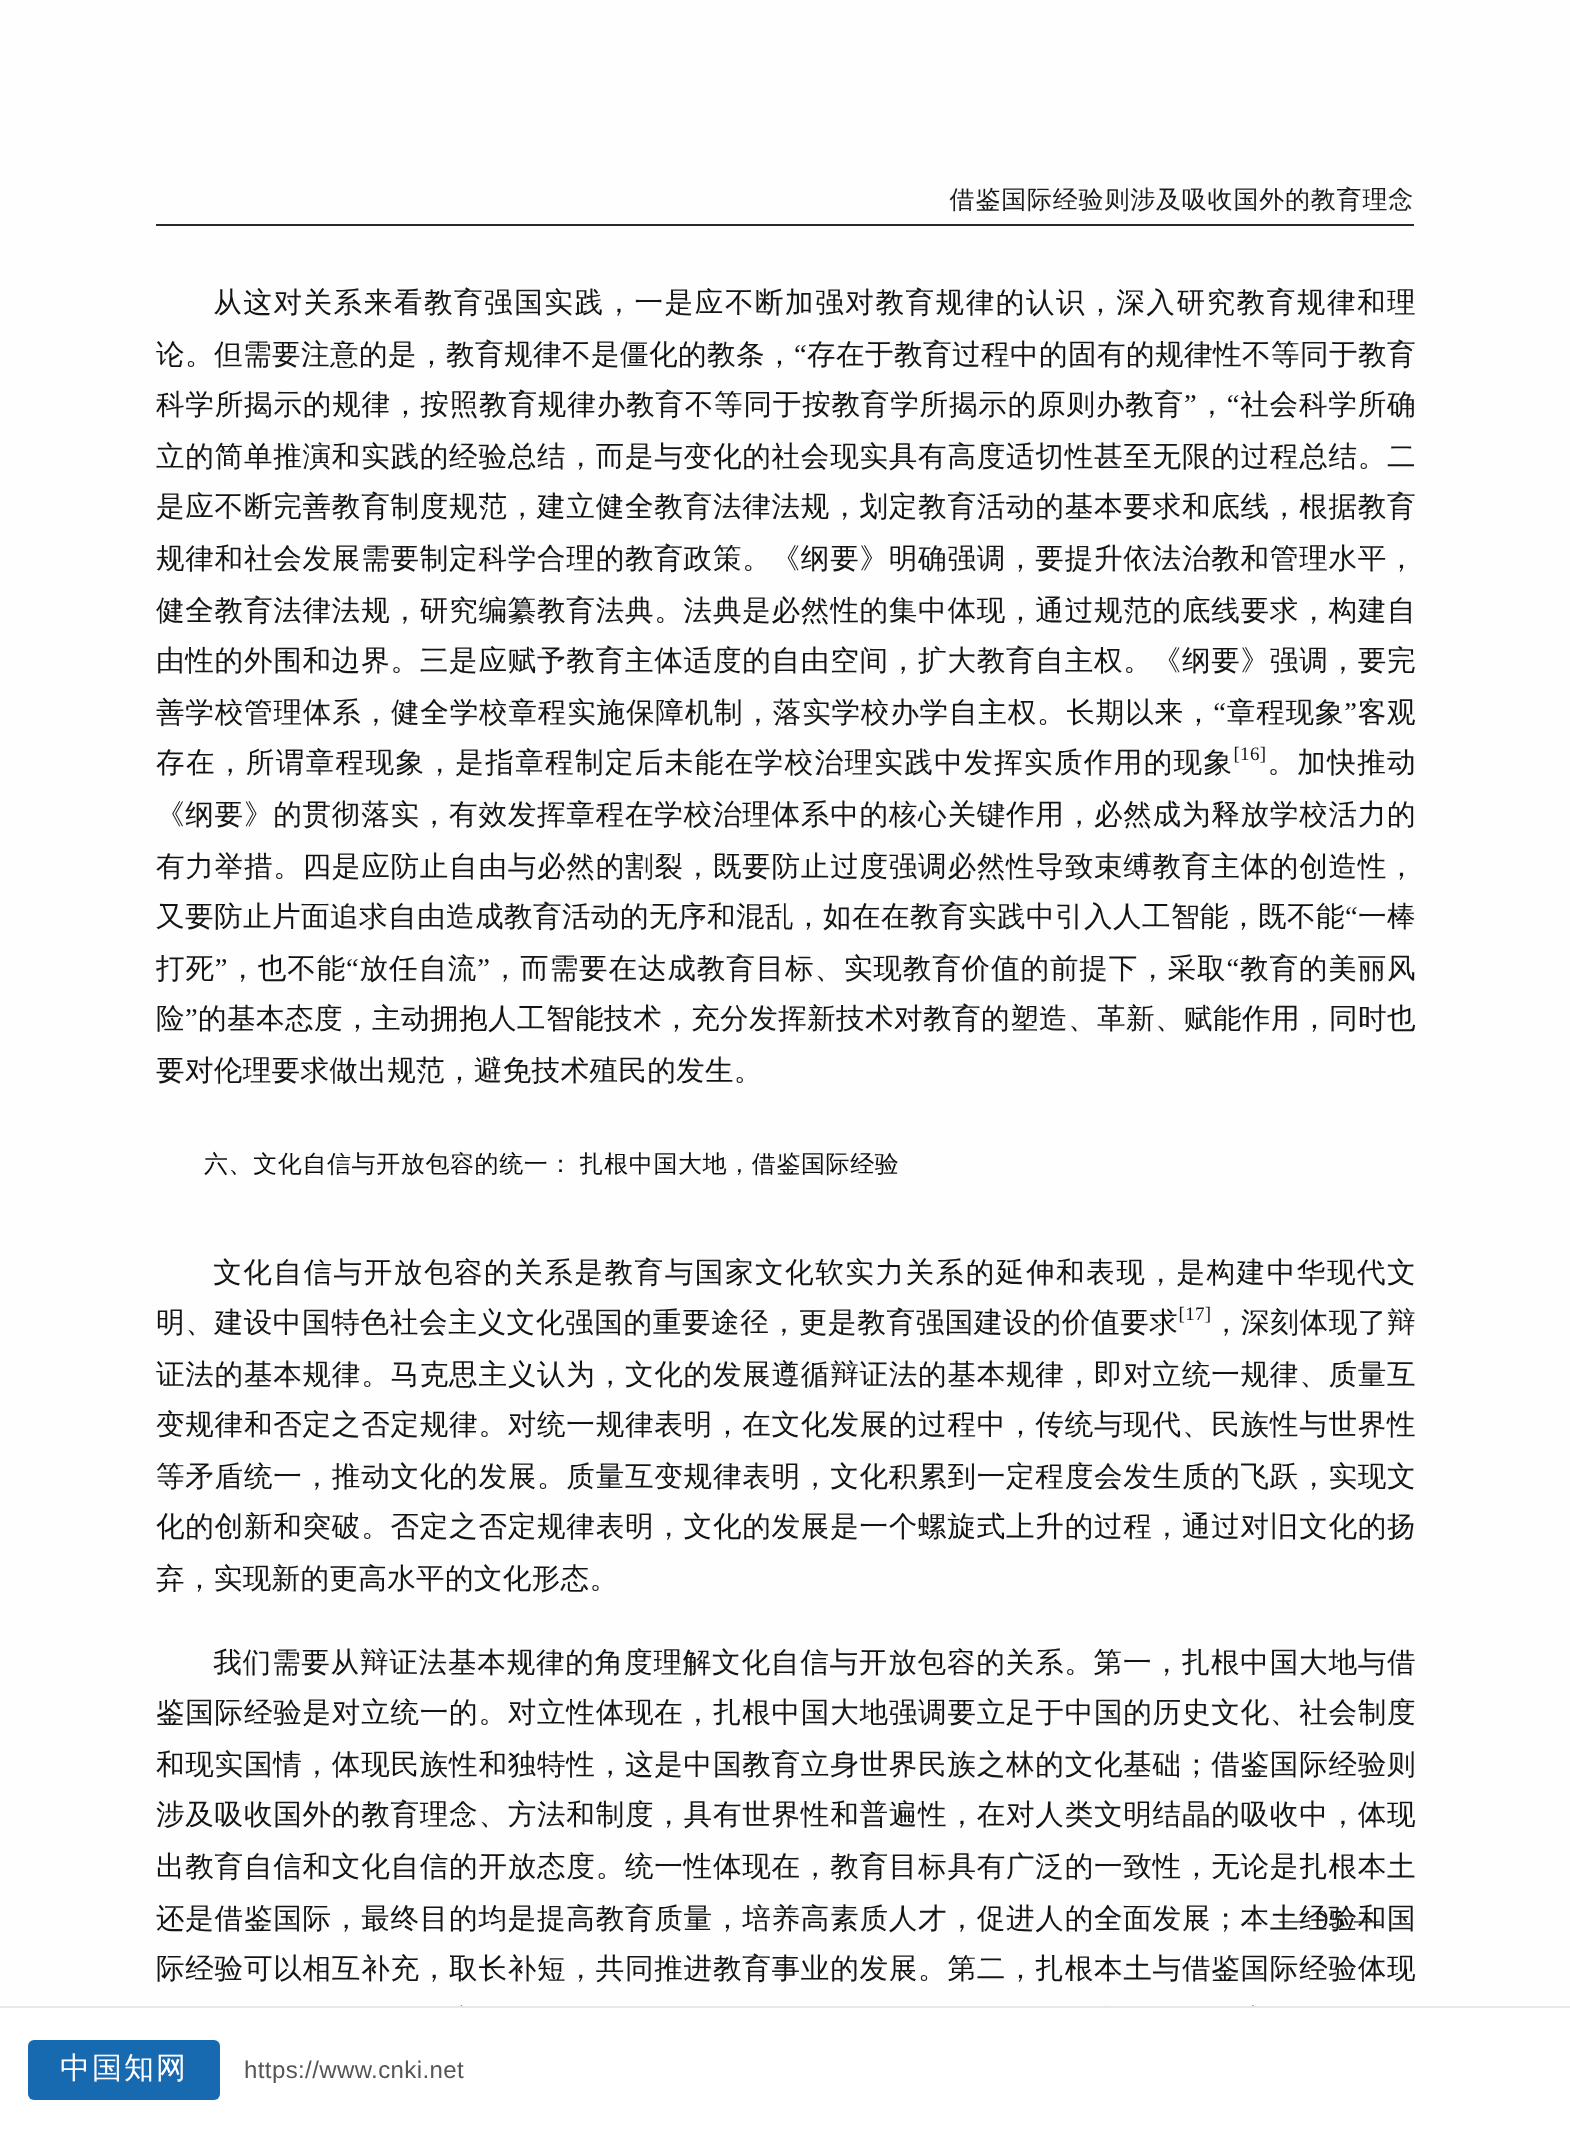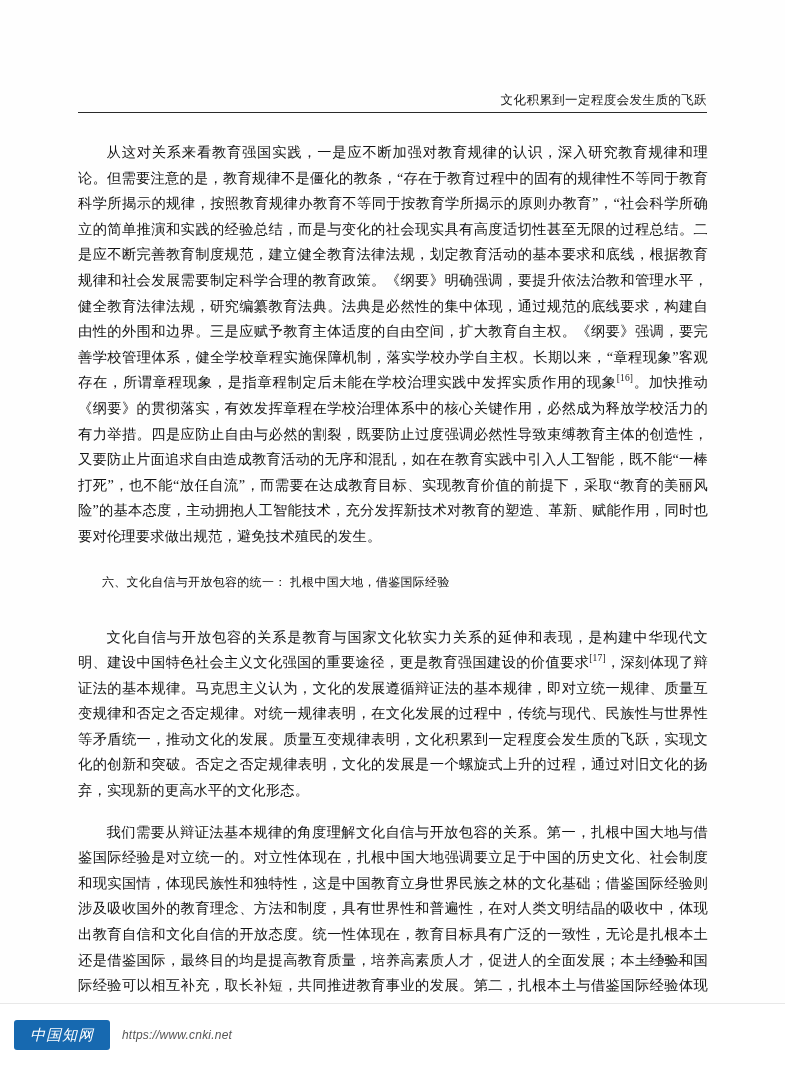--- a/index.html
+++ b/index.html
@@ -78,21 +78,20 @@
     letter-spacing: 1px;
   }
   .footer-bar {
     position: absolute;
     left: 0;
     bottom: 0;
     width: 785px;
     height: 62px;
     background: #ffffff;
     border-top: 1px solid #e8e8e8;
-    font-style: italic;
   }
   .cnki-logo {
     position: absolute;
     left: 14px;
     top: 16px;
     width: 96px;
     height: 30px;
     background: #1769b0;
     border-radius: 3px;
     color: #ffffff;
@@ -112,21 +111,21 @@
     color: #555555;
     font-family: "Liberation Sans", sans-serif;
     letter-spacing: 0.2px;
   }
 </style>
 </head>
 <body>
 
 <div class="page">
 
-  <div class="header">文化积累到一定程度会发生质的飞跃</div>
+  <div class="header">借鉴国际经验则涉及吸收国外的教育理念</div>
   <div class="header-rule"></div>
 
   <div class="content">
 
     <p class="body-par">从这对关系来看教育强国实践，一是应不断加强对教育规律的认识，深入研究教育规律和理论。但需要注意的是，教育规律不是僵化的教条，“存在于教育过程中的固有的规律性不等同于教育科学所揭示的规律，按照教育规律办教育不等同于按教育学所揭示的原则办教育”，“社会科学所确立的简单推演和实践的经验总结，而是与变化的社会现实具有高度适切性甚至无限的过程总结。二是应不断完善教育制度规范，建立健全教育法律法规，划定教育活动的基本要求和底线，根据教育规律和社会发展需要制定科学合理的教育政策。《纲要》明确强调，要提升依法治教和管理水平，健全教育法律法规，研究编纂教育法典。法典是必然性的集中体现，通过规范的底线要求，构建自由性的外围和边界。三是应赋予教育主体适度的自由空间，扩大教育自主权。《纲要》强调，要完善学校管理体系，健全学校章程实施保障机制，落实学校办学自主权。长期以来，“章程现象”客观存在，所谓章程现象，是指章程制定后未能在学校治理实践中发挥实质作用的现象<sup class="ref">[16]</sup>。加快推动《纲要》的贯彻落实，有效发挥章程在学校治理体系中的核心关键作用，必然成为释放学校活力的有力举措。四是应防止自由与必然的割裂，既要防止过度强调必然性导致束缚教育主体的创造性，又要防止片面追求自由造成教育活动的无序和混乱，如在在教育实践中引入人工智能，既不能“一棒打死”，也不能“放任自流”，而需要在达成教育目标、实现教育价值的前提下，采取“教育的美丽风险”的基本态度，主动拥抱人工智能技术，充分发挥新技术对教育的塑造、革新、赋能作用，同时也要对伦理要求做出规范，避免技术殖民的发生。</p>
 
     <p class="section-head">六、文化自信与开放包容的统一：  扎根中国大地，借鉴国际经验</p>
 
     <p class="body-par">文化自信与开放包容的关系是教育与国家文化软实力关系的延伸和表现，是构建中华现代文明、建设中国特色社会主义文化强国的重要途径，更是教育强国建设的价值要求<sup class="ref">[17]</sup>，深刻体现了辩证法的基本规律。马克思主义认为，文化的发展遵循辩证法的基本规律，即对立统一规律、质量互变规律和否定之否定规律。对统一规律表明，在文化发展的过程中，传统与现代、民族性与世界性等矛盾统一，推动文化的发展。质量互变规律表明，文化积累到一定程度会发生质的飞跃，实现文化的创新和突破。否定之否定规律表明，文化的发展是一个螺旋式上升的过程，通过对旧文化的扬弃，实现新的更高水平的文化形态。</p>
 

